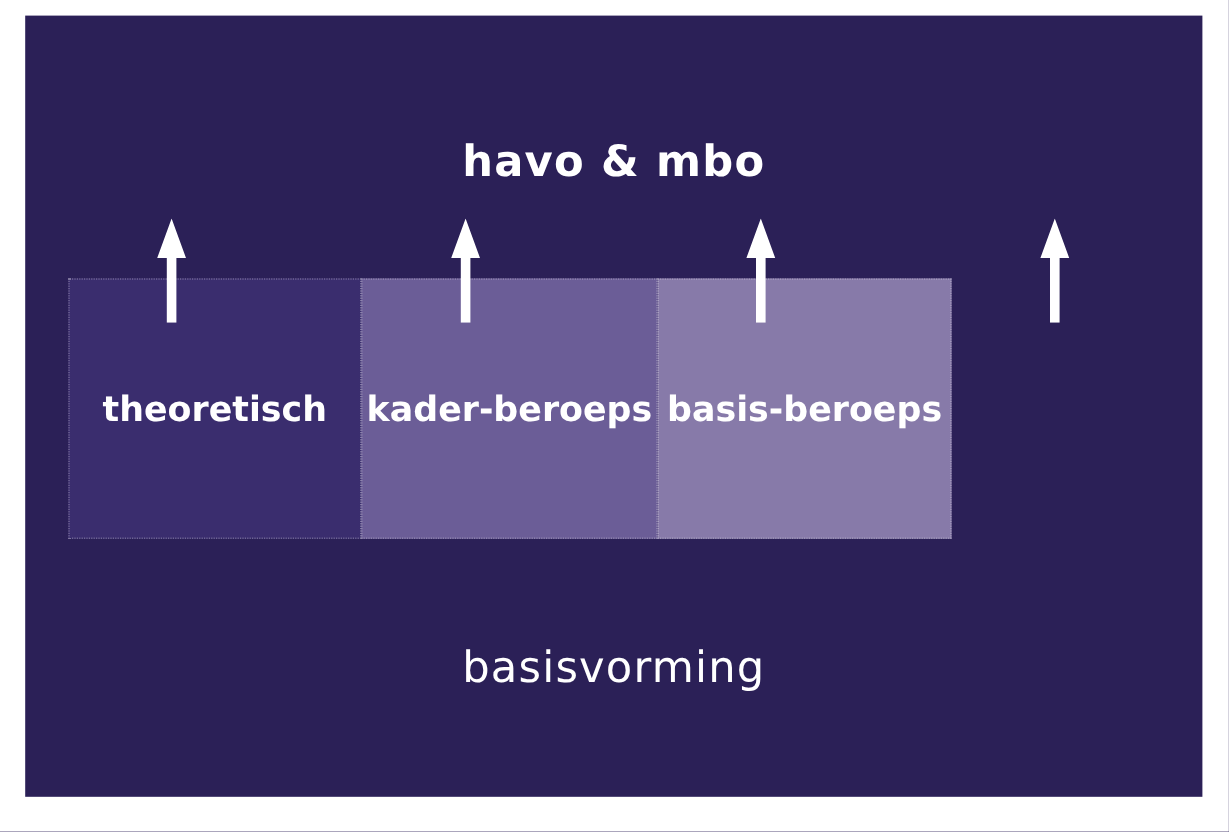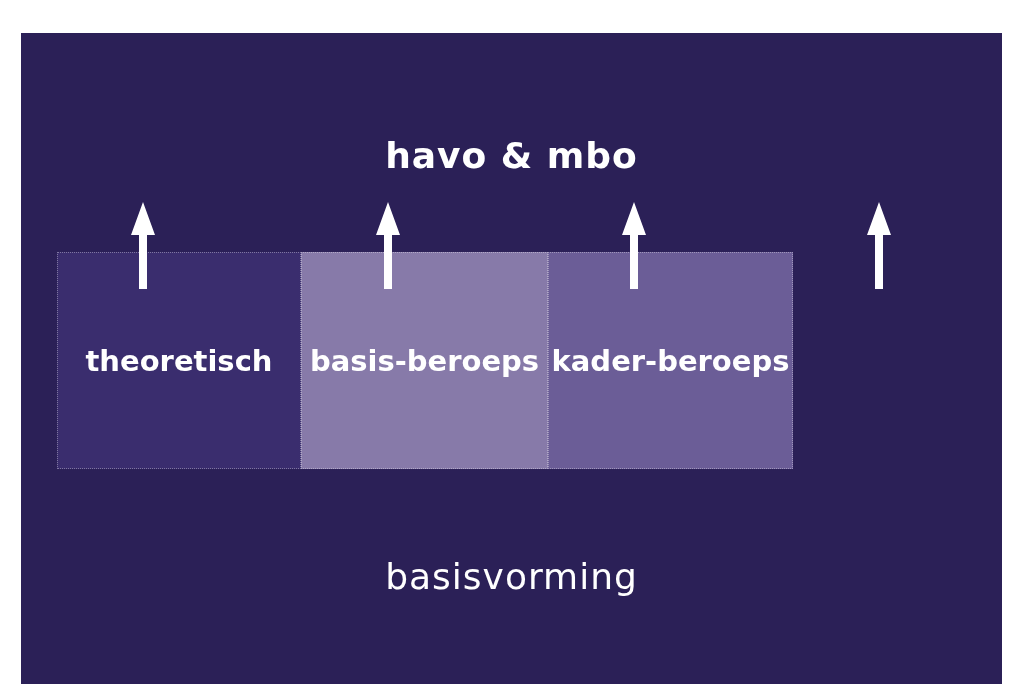--- a/index.html
+++ b/index.html
@@ -7,21 +7,21 @@
     width: 1024px;
     height: 693px;
     background: #ffffff;
     position: relative;
     overflow: hidden;
     font-family: "DejaVu Sans", "Liberation Sans", sans-serif;
   }
   .canvas {
     position: absolute;
     left: 21px;
-    top: 33px;
+    top: 13px;
     width: 981px;
     height: 651px;
     text-align: center;
   }
   
   .band-top {
     position: absolute;
     left: 0; top: 0;
     width: 100%;
     height: 219px;
@@ -118,25 +118,25 @@
     <polygon points="13,0 25,33 17,33 17,87 9,87 9,33 1,33" fill="#ffffff"></polygon>
   </svg>
   <svg class="arrow arrow-4" viewBox="0 0 26 87">
     <polygon points="13,0 25,33 17,33 17,87 9,87 9,33 1,33" fill="#ffffff"></polygon>
   </svg>
 
   <div class="band-tracks">
     <div class="track" style="background-color: rgb(58, 45, 110);">
       <span class="track-label">theoretisch</span>
     </div>
+    <div class="track" style="background-color: rgb(107, 93, 151);">
+      <span class="track-label">kader-beroeps</span>
+    </div>
     <div class="track" style="background-color: rgb(135, 122, 169);">
       <span class="track-label">basis-beroeps</span>
-    </div>
-    <div class="track" style="background-color: rgb(107, 93, 151);">
-      <span class="track-label">kader-beroeps</span>
     </div>
   </div>
 
   <div class="band-base">
     <span class="base-label">basisvorming</span>
   </div>
 
 </div>
 
 </body></html>

